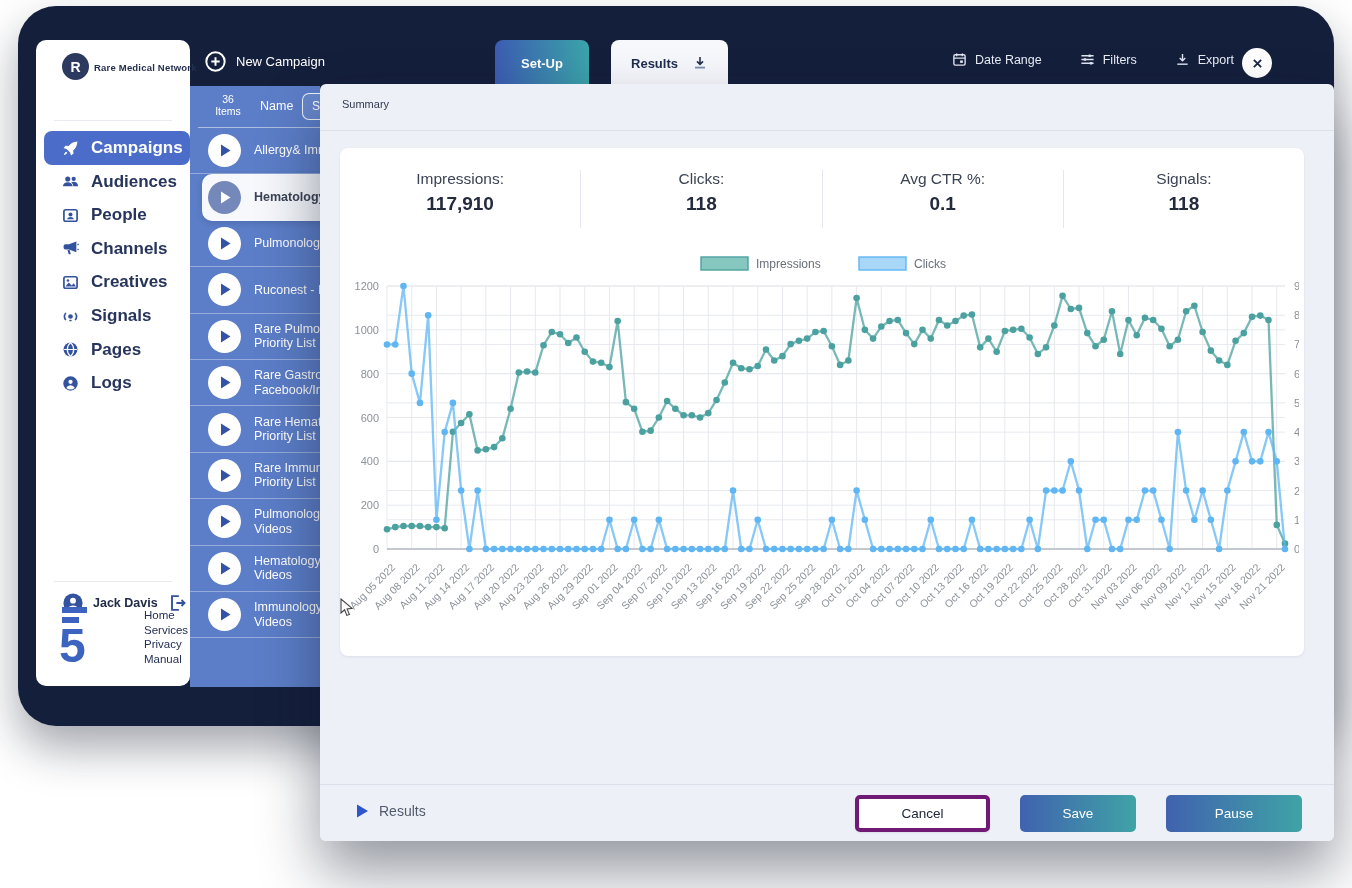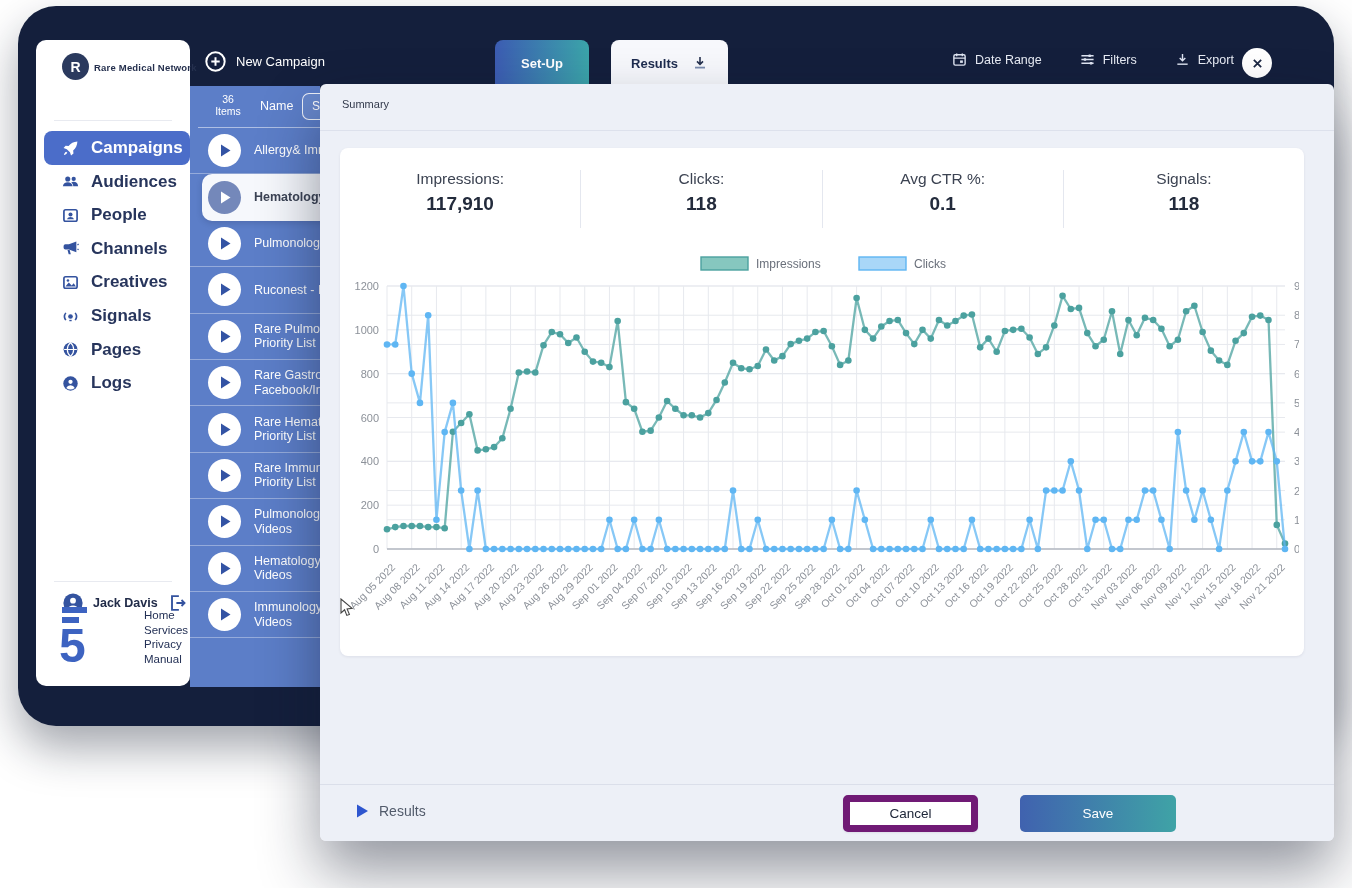--- a/index.html
+++ b/index.html
@@ -56,22 +56,22 @@
   #stats { left:0; top:22px; width:964px; height:58px; display:flex; }
   .stat { flex:1; text-align:center; }
   .stat + .stat { border-left:1px solid #e4e7ef; }
   .stat-label { font-size:15.5px; color:#3c4352; margin-bottom:5px; }
   .stat-value { font-size:19px; font-weight:bold; color:#232b3c; }
   #chart-wrap { left:5px; top:108px; width:954px; height:390px; }
 
   #modal-footer { left:0; top:700px; width:1014px; height:57px; background:#edf0f7; border-top:1px solid #dbdfea; border-radius:0 0 6px 6px; }
   #active-row { left:36px; top:18px; display:flex; align-items:center; gap:10px; color:#525b6b; font-size:14px; font-weight:500; }
   .btn { top:10px; height:37px; border-radius:5px; display:flex; align-items:center; justify-content:center; font-size:13.5px; cursor:pointer; }
-  #btn-cancel { left:523px; width:135px; background:#ffffff; color:#20283a; border:7px solid #701a75; box-shadow:0 1px 2px rgba(20,30,60,.08); }
-  #btn-save { left:700px; width:156px; background:linear-gradient(90deg,#4062af,#3fa3a6); color:#fff; }
+  #btn-cancel { left:535px; width:135px; background:#ffffff; color:#20283a; border:4px solid #701a75; box-shadow:0 1px 2px rgba(20,30,60,.08); }
+  #btn-save { left:700px; width:116px; background:linear-gradient(90deg,#4062af,#3fa3a6); color:#fff; }
   #btn-pause { left:846px; width:136px; background:linear-gradient(90deg,#4062af,#3fa3a6); color:#fff; }
 
   #mouse-cursor { left:340px; top:598px; z-index:9; }
   svg { display:block; }
 </style>
 </head>
 <body>
 
 <div id="stage">
   <div id="backboard" class="abs"></div>
@@ -763,20 +763,21 @@
 
     <div id="modal-footer" class="abs">
       <div id="active-row" class="abs">
         <svg width="13" height="14" viewBox="0 0 13 14">
             <polygon points="1,0.5 12,7 1,13.5" fill="#2e56cf"></polygon>
           </svg>
         <span>Results</span>
       </div>
       <div id="btn-cancel" class="abs btn">Cancel</div>
       <div id="btn-save" class="abs btn">Save</div>
+      <div id="btn-pause" class="abs btn">Pause</div>
     </div>
   </div>
 
   <div id="mouse-cursor" class="abs">
     <svg width="15" height="20" viewBox="0 0 15 20">
         <path d="M1 1l0 14 3.6-3.2 2.2 5.6 2.6-1-2.3-5.4 5-.6z" fill="#fff" stroke="#444" stroke-width="1.1"></path>
       </svg>
   </div>
 </div>
 

